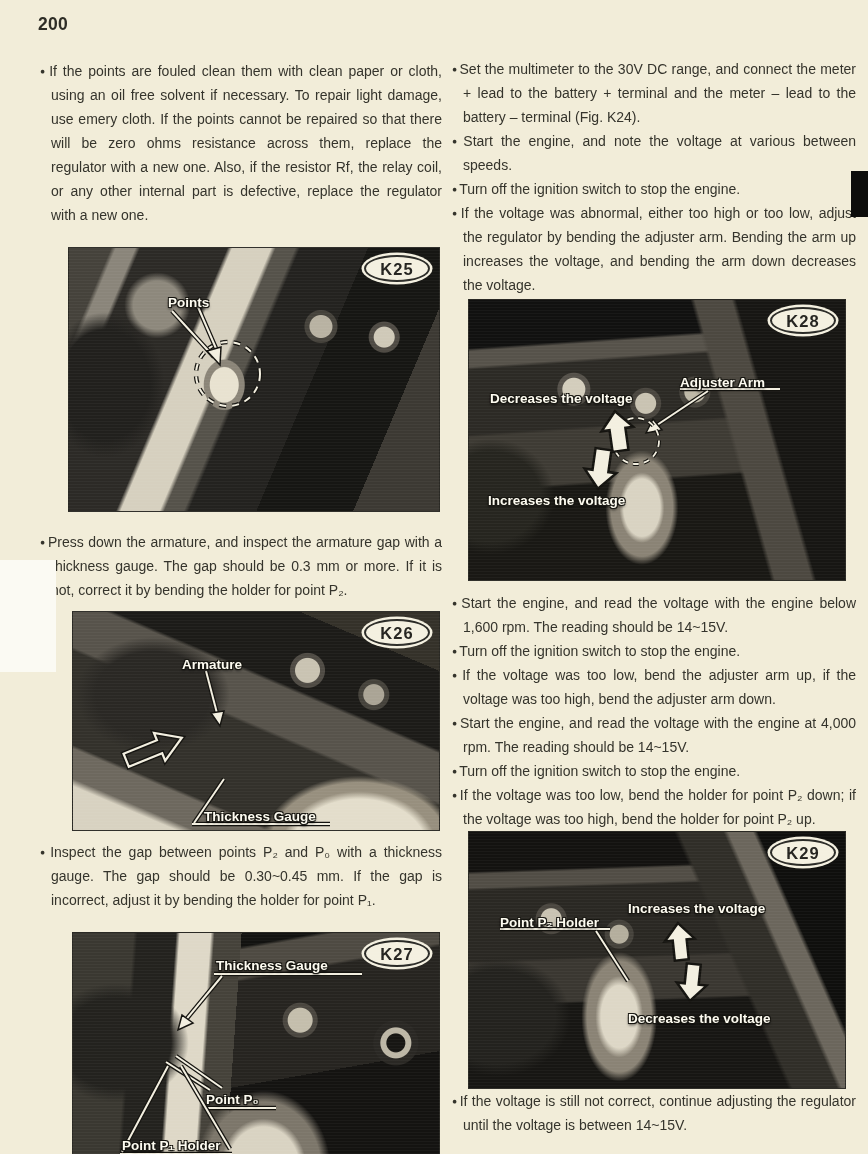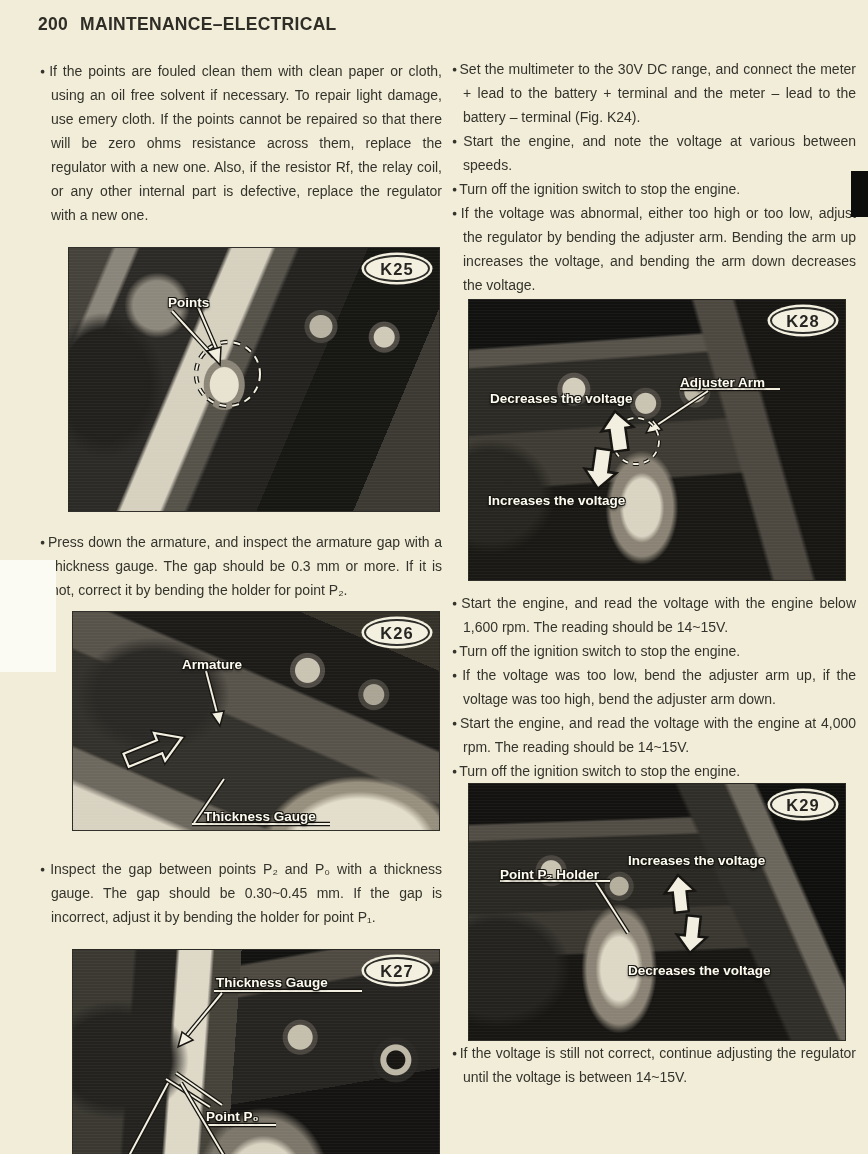--- a/index.html
+++ b/index.html
@@ -78,21 +78,20 @@
   .ink-tab{position:absolute;left:851px;top:171px;width:17px;height:46px;background:#0d0d0b;}
   .scan-strip{position:absolute;left:0;top:560px;width:56px;height:112px;background:#fbfaf3;}
 </style>
 </head>
 <body>
 
 <div class="page">
 
   <div class="hdr">
     <span>200</span>
-    <span>MAINTENANCE–ELECTRICAL</span>
   </div>
 
   <div class="col col-left">
     <div class="bullet" style="margin-top:2px;">If the points are fouled clean them with clean paper or cloth, using an oil free solvent if necessary. To repair light damage, use emery cloth. If the points cannot be repaired so that there will be zero ohms resistance across them, replace the regulator with a new one. Also, if the resistor Rf, the relay coil, or any other internal part is defective, replace the regulator with a new one.</div>
 
     <div class="ph ph-k25">
       <svg class="overlay" viewBox="0 0 372 265">
         <circle cx="160" cy="127" r="32" fill="none" stroke="#14130f" stroke-width="4.5" stroke-dasharray="7 6"></circle>
         <circle cx="160" cy="127" r="32" fill="none" stroke="#f3efe0" stroke-width="2" stroke-dasharray="7 6"></circle>
         <path d="M104,64 L146,110 M130,60 L150,106" stroke="#14130f" stroke-width="4.5" fill="none"></path>
@@ -115,21 +114,21 @@
           <polygon points="-30,-7 6,-7 6,-15 30,0 6,15 6,7 -30,7" fill="none" stroke="#f3efe0" stroke-width="2.2"></polygon>
         </g>
         <path d="M122,212 L152,168 M120,213 L258,213" stroke="#14130f" stroke-width="4.5" fill="none"></path>
         <path d="M122,212 L152,168 M120,213 L258,213" stroke="#f3efe0" stroke-width="2" fill="none"></path>
       </svg>
       <div class="plabel" style="left:110px;top:42px;">Armature</div>
       <div class="plabel" style="left:132px;top:194px;">Thickness Gauge</div>
       <div class="badge">K26</div>
     </div>
 
-    <div class="bullet" style="margin-top:26px;">Inspect the gap between points P₂ and P₀ with a thickness gauge. The gap should be 0.30~0.45 mm. If the gap is incorrect, adjust it by bending the holder for point P₁.</div>
+    <div class="bullet" style="margin-top:9px;">Inspect the gap between points P₂ and P₀ with a thickness gauge. The gap should be 0.30~0.45 mm. If the gap is incorrect, adjust it by bending the holder for point P₁.</div>
 
     <div class="ph ph-k27">
       <svg class="overlay" viewBox="0 0 368 252">
         <path d="M142,42 L290,42 M150,44 L112,90" stroke="#14130f" stroke-width="4.5" fill="none"></path>
         <path d="M142,42 L290,42 M150,44 L112,90" stroke="#f3efe0" stroke-width="2" fill="none"></path>
         <polygon points="106,98 110,83 121,91" fill="#f3efe0" stroke="#14130f" stroke-width="1.5"></polygon>
         <path d="M138,158 L94,130 M150,156 L104,124 M134,176 L204,176" stroke="#14130f" stroke-width="4.5" fill="none"></path>
         <path d="M138,158 L94,130 M150,156 L104,124 M134,176 L204,176" stroke="#f3efe0" stroke-width="2" fill="none"></path>
         <path d="M50,220 L96,134 M158,217 L109,134 M48,222 L160,222" stroke="#14130f" stroke-width="4.5" fill="none"></path>
         <path d="M50,220 L96,134 M158,217 L109,134 M48,222 L160,222" stroke="#f3efe0" stroke-width="2" fill="none"></path>
@@ -165,20 +164,21 @@
       <div class="plabel" style="left:212px;top:72px;">Adjuster Arm</div>
       <div class="plabel" style="left:20px;top:190px;">Increases the voltage</div>
       <div class="badge">K28</div>
     </div>
 
     <div class="bullet" style="margin-top:10px;">Start the engine, and read the voltage with the engine below 1,600 rpm.  The reading should be 14~15V.</div>
     <div class="bullet">Turn off the ignition switch to stop the engine.</div>
     <div class="bullet">If the voltage was too low, bend the adjuster arm up, if the voltage was too high, bend the adjuster arm down.</div>
     <div class="bullet">Start the engine, and read the voltage with the engine at 4,000 rpm.  The reading should be 14~15V.</div>
     <div class="bullet">Turn off the ignition switch to stop the engine.</div>
+    <div class="bullet">If the voltage was too low, bend the holder for point P₂ down; if the voltage was too high, bend the holder for point P₂ up.</div>
 
     <div class="ph ph-k29">
       <svg class="overlay" viewBox="0 0 378 258">
         <path d="M32,98 L142,98 M128,100 L160,150" stroke="#14130f" stroke-width="4.5" fill="none"></path>
         <path d="M32,98 L142,98 M128,100 L160,150" stroke="#f3efe0" stroke-width="2" fill="none"></path>
         <g transform="translate(212,112) rotate(-6)">
           <polygon points="0,-20 15,-3 7,-3 7,17 -7,17 -7,-3 -15,-3" fill="#f3efe0" stroke="#14130f" stroke-width="2.5"></polygon>
         </g>
         <g transform="translate(224,150) rotate(186)">
           <polygon points="0,-20 15,-3 7,-3 7,17 -7,17 -7,-3 -15,-3" fill="#f3efe0" stroke="#14130f" stroke-width="2.5"></polygon>

